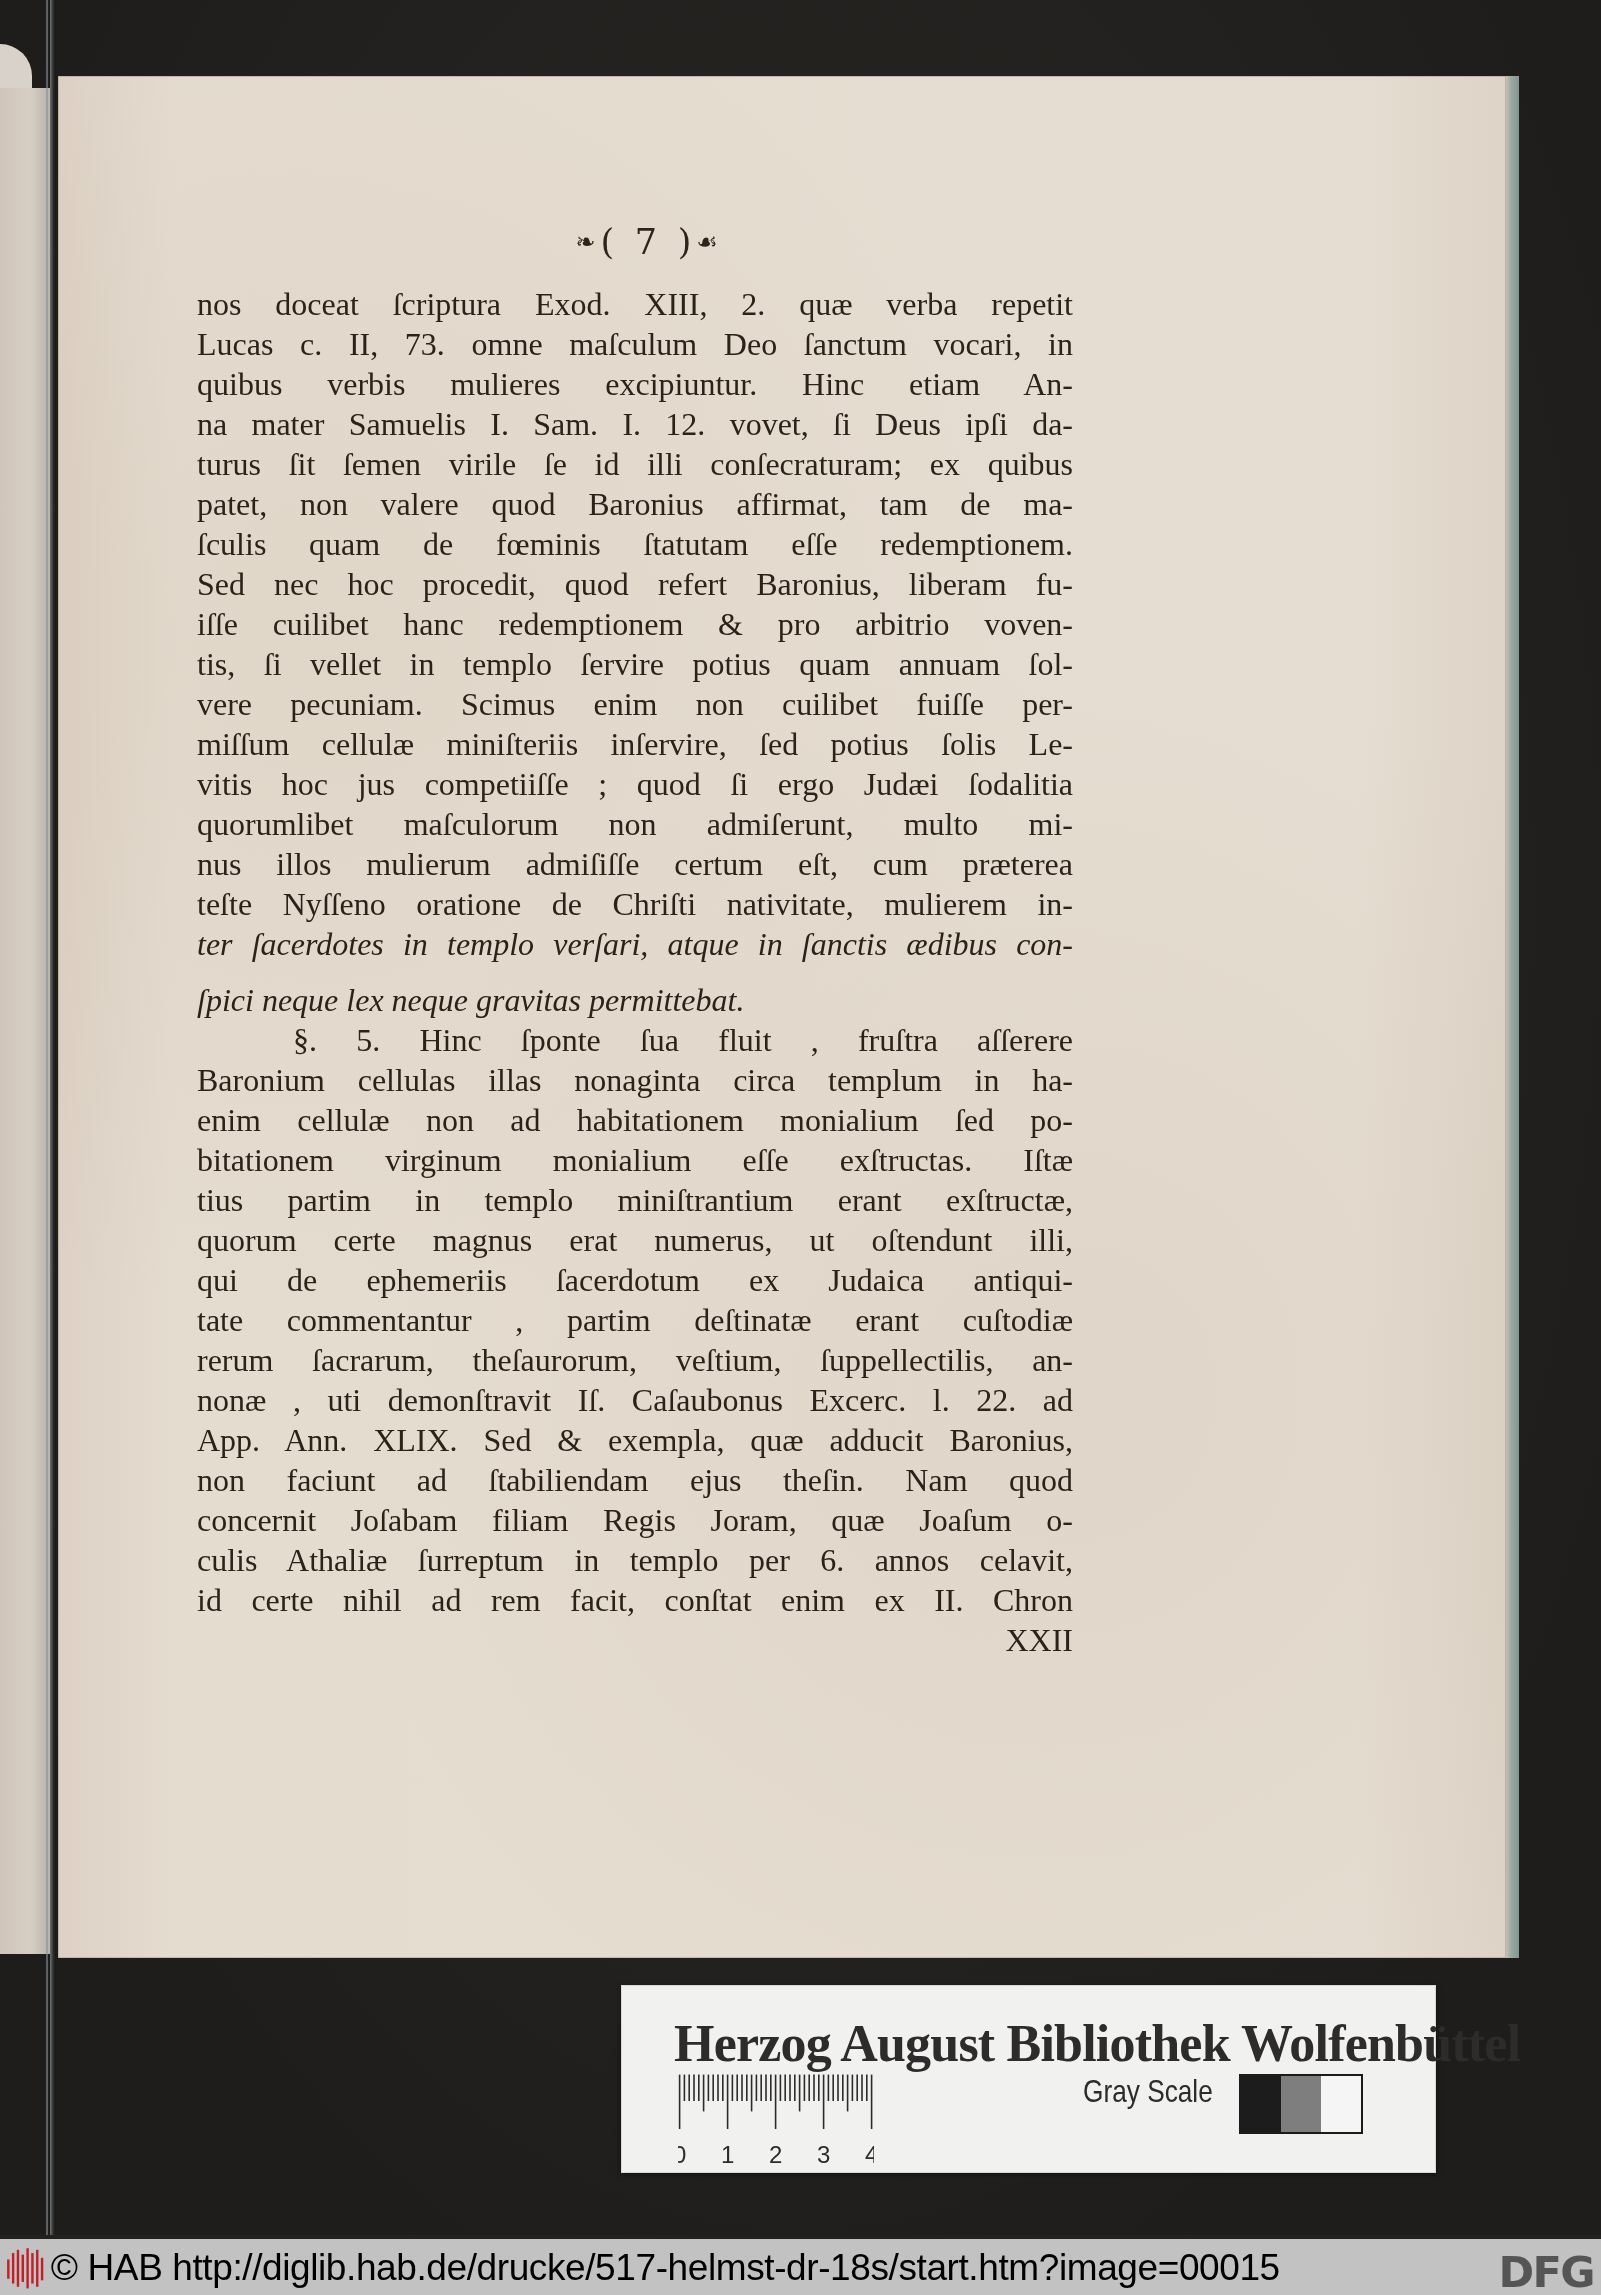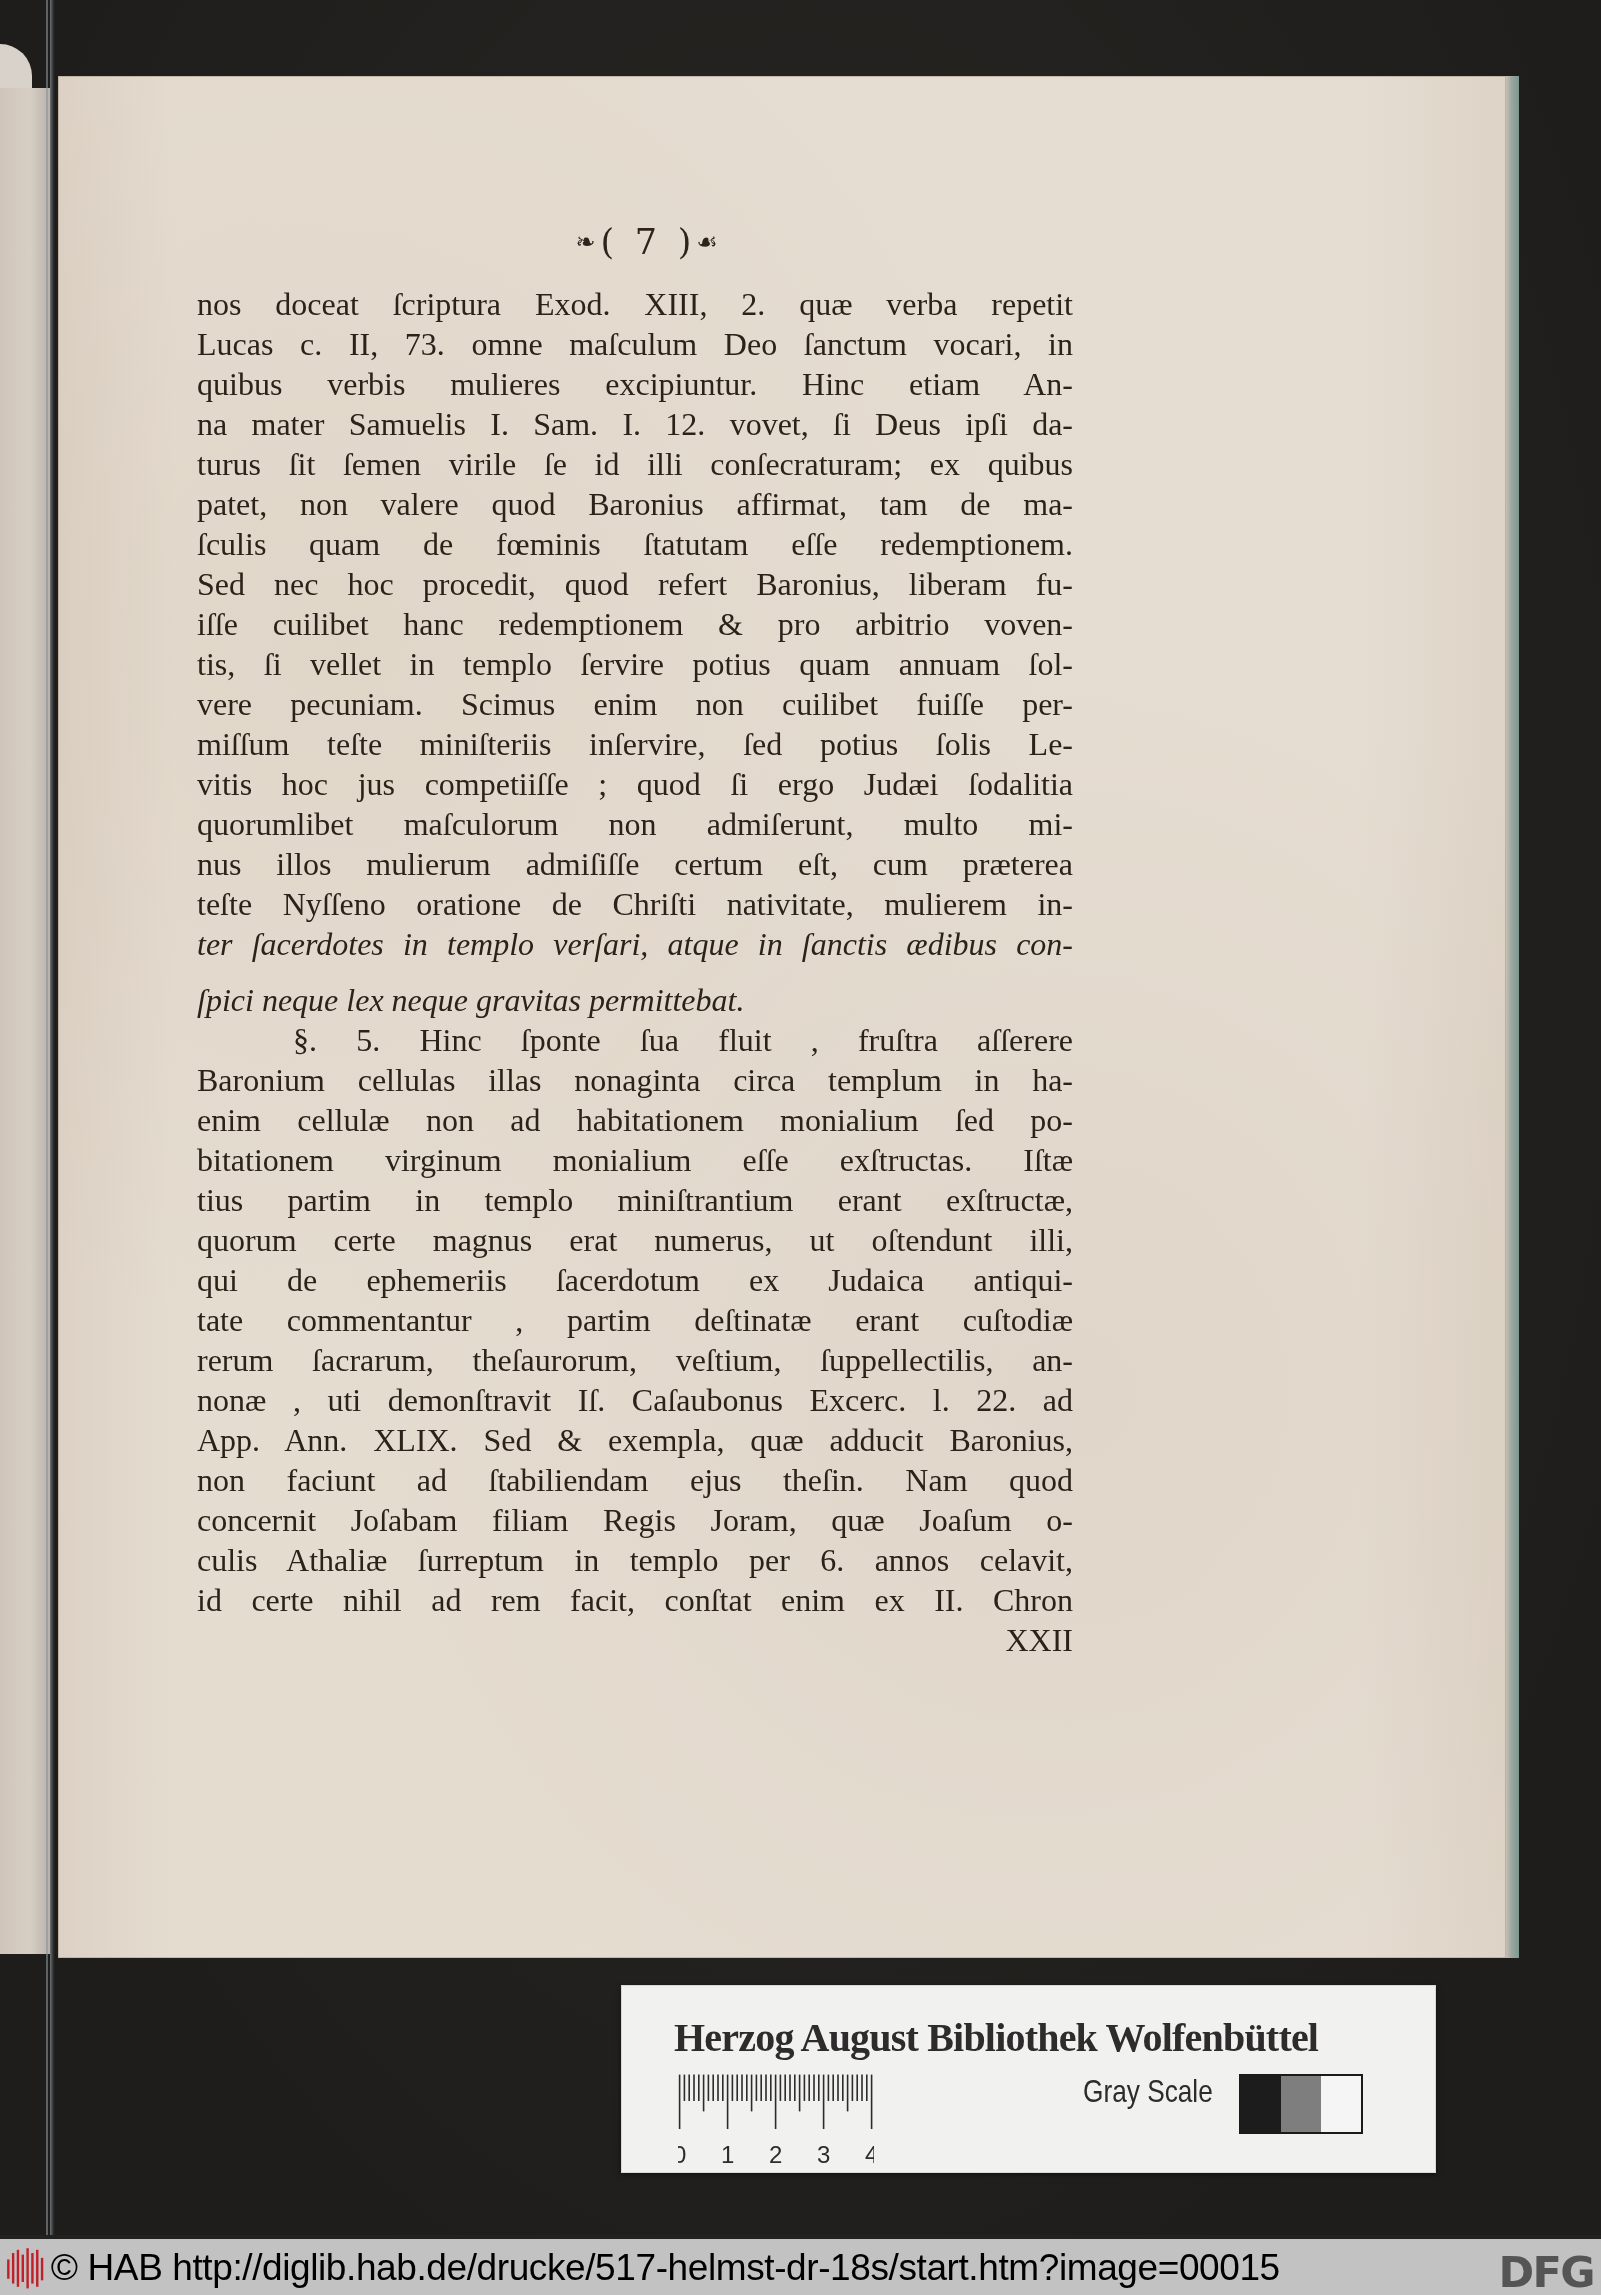--- a/index.html
+++ b/index.html
@@ -65,21 +65,21 @@
     .it { font-style: italic; }
     
     .card {
       position: absolute; left: 621px; top: 1985px; width: 813px; height: 186px;
       background: #f1f1ef; border: 1.6px solid #d8d8d6;
       box-shadow: 0 1.6px 4.8px rgba(0,0,0,.5);
     }
     .card-title {
       position: absolute; left: 52px; top: 28px; width: 721px;
       font-family: "Liberation Serif", serif; font-weight: bold;
-      font-size: 40px; color: #2d2b2b; letter-spacing: -0.8px; white-space: nowrap;
+      font-size: 52px; color: #2d2b2b; letter-spacing: -0.8px; white-space: nowrap;
     }
     .ruler { position: absolute; left: 56px; top: 87px; width: 196px; height: 112px; }
     .gray-label {
       position: absolute; left: 461px; top: 87px;
       font-family: "Liberation Sans", sans-serif; font-size: 32px; color: #2d2b2b;
       transform: scaleX(.82); transform-origin: left center; white-space: nowrap;
     }
     .gray-scale {
       position: absolute; left: 617px; top: 88px; width: 120px; height: 56px;
       border: 2.4px solid #1b1b1b; display: flex;
@@ -124,21 +124,21 @@
   <span class="line">Lucas c. II, 73. omne maſculum Deo ſanctum vocari, in</span>
   <span class="line">quibus verbis mulieres excipiuntur.   Hinc etiam  An-</span>
   <span class="line">na mater Samuelis I. Sam. I. 12. vovet, ſi Deus ipſi da-</span>
   <span class="line">turus ſit ſemen virile ſe id illi conſecraturam; ex quibus</span>
   <span class="line">patet, non valere quod Baronius affirmat,  tam de ma-</span>
   <span class="line">ſculis quam de fœminis ſtatutam  eſſe  redemptionem.</span>
   <span class="line">Sed nec hoc procedit, quod refert  Baronius, liberam fu-</span>
   <span class="line">iſſe cuilibet  hanc redemptionem &amp; pro arbitrio voven-</span>
   <span class="line">tis, ſi vellet in templo ſervire potius quam annuam ſol-</span>
   <span class="line">vere pecuniam.    Scimus enim non  cuilibet fuiſſe per-</span>
-  <span class="line">miſſum teſte miniſteriis inſervire, ſed  potius ſolis Le-</span>
+  <span class="line">miſſum cellulæ miniſteriis inſervire, ſed  potius ſolis Le-</span>
   <span class="line">vitis hoc jus competiiſſe ;  quod ſi ergo Judæi ſodalitia</span>
   <span class="line">quorumlibet  maſculorum non admiſerunt,  multo mi-</span>
   <span class="line">nus illos mulierum admiſiſſe certum eſt, cum  præterea</span>
   <span class="line">teſte Nyſſeno oratione de Chriſti nativitate, mulierem in-</span>
   <span class="line it">ter  ſacerdotes in templo verſari, atque  in ſanctis ædibus  con-</span>
   <span class="line it last">ſpici neque lex neque gravitas permittebat.</span>
   <span class="line indent">§.  5.  Hinc  ſponte  ſua  fluit ,  fruſtra aſſerere</span>
   <span class="line">Baronium cellulas illas nonaginta circa templum in ha-</span>
   <span class="line">enim cellulæ non ad habitationem monialium  ſed  po-</span>
   <span class="line">bitationem  virginum  monialium eſſe exſtructas.   Iſtæ</span>

